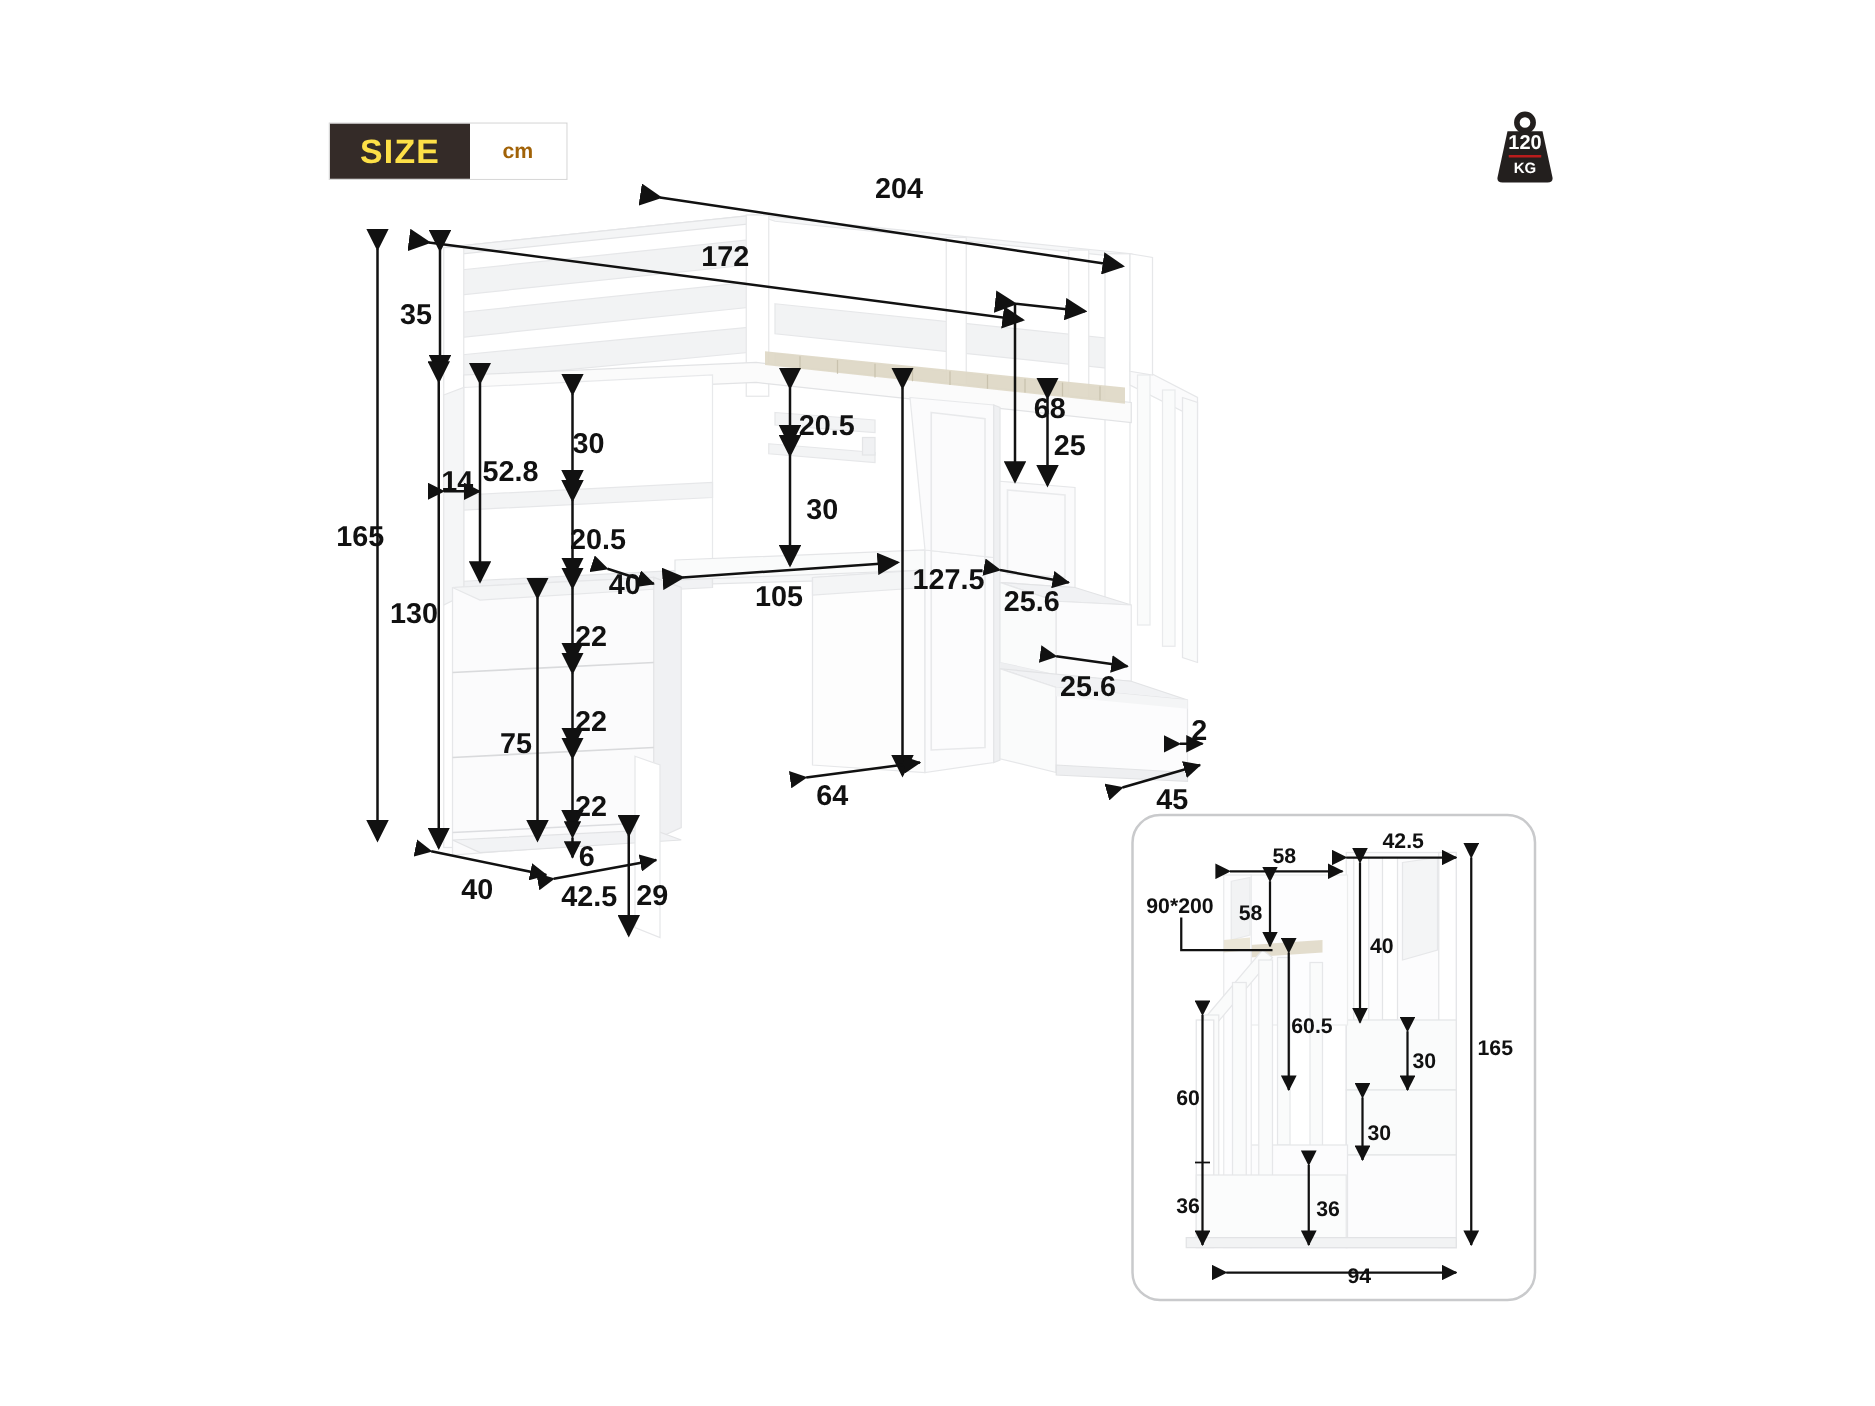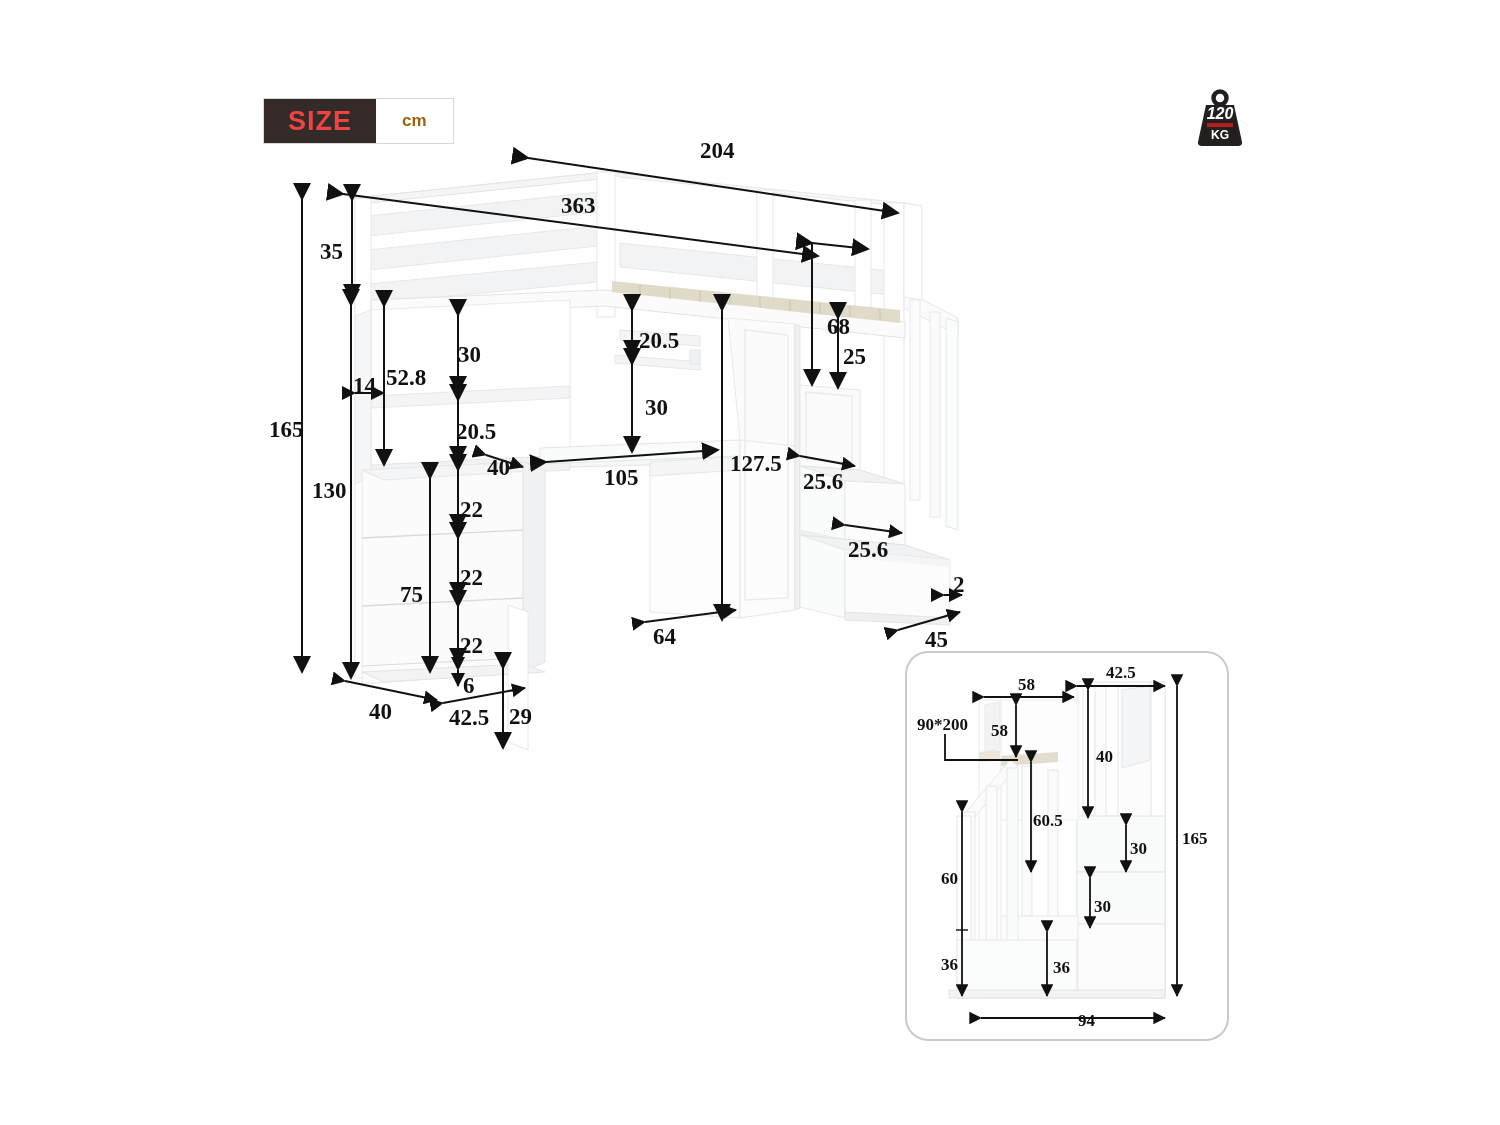--- a/index.html
+++ b/index.html
@@ -16,50 +16,50 @@
   
   .size-badge{
     position:absolute;left:263px;top:98px;
     display:flex;align-items:stretch;
     border:1px solid #d8d8d8;
     background:#ffffff;
     height:44px;
   }
   .size-badge .sz-dark{
     background:#342b28;
-    color:#ef4444;
+    color:#fde047;
     font-size:27px;font-weight:bold;letter-spacing:1px;
     display:flex;align-items:center;justify-content:center;
     padding:17px 24px;
   }
   .size-badge .sz-unit{
     color:#a16207;
     font-size:17px;font-weight:bold;
     display:flex;align-items:center;justify-content:center;
     padding:0 26px;
     background:#ffffff;
   }
 
   
   .weight-badge{position:absolute;left:1189px;top:88px;width:62px;height:62px;}
   .weight-badge .wtxt{
     position:absolute;left:0;top:0;width:62px;height:62px;
     display:flex;flex-direction:column;align-items:center;justify-content:center;
     color:#ffffff;font-weight:bold;line-height:1;
     padding-top:8px;box-sizing:border-box;
   }
-  .weight-badge .w-num{font-size:16px;border-bottom:4px solid #b91c1c;padding-bottom:1px;font-style:italic;}
+  .weight-badge .w-num{font-size:16px;border-bottom:2px solid #b91c1c;padding-bottom:1px;}
   .weight-badge .w-unit{font-size:12px;margin-top:2px;}
 
   
   .dim{
     position:absolute;
     color:#111111;
     font-weight:bold;
-    font-family:Liberation Serif, serif;
+    font-family:Liberation Sans, sans-serif;
     white-space:nowrap;
     line-height:1;
   }
   .dim.main{font-size:23px;}
   .dim.inset{font-size:17px;}
 </style>
 </head>
 <body>
 
 <div id="stage">
@@ -233,21 +233,21 @@
       <line x1="845" y1="525" x2="902" y2="533" marker-start="url(#ahs)" marker-end="url(#ahs)"></line>
 
       <line x1="898" y1="630" x2="960" y2="612" marker-start="url(#ahs)" marker-end="url(#ahs)"></line>
 
       <line x1="944" y1="595" x2="962" y2="595" marker-start="url(#ahs)" marker-end="url(#ahs)"></line>
     </g>
   </svg>
 
   <div>
     <div class="dim main" style="left:700px;top:139px">204</div>
-    <div class="dim main" style="left:561px;top:194px">363</div>
+    <div class="dim main" style="left:561px;top:194px">172</div>
     <div class="dim main" style="left:320px;top:240px">35</div>
     <div class="dim main" style="left:269px;top:418px">165</div>
     <div class="dim main" style="left:312px;top:479px">130</div>
     <div class="dim main" style="left:386px;top:366px">52.8</div>
     <div class="dim main" style="left:353px;top:374px">14</div>
     <div class="dim main" style="left:458px;top:343px">30</div>
     <div class="dim main" style="left:456px;top:420px">20.5</div>
     <div class="dim main" style="left:487px;top:456px">40</div>
     <div class="dim main" style="left:460px;top:498px">22</div>
     <div class="dim main" style="left:460px;top:566px">22</div>

